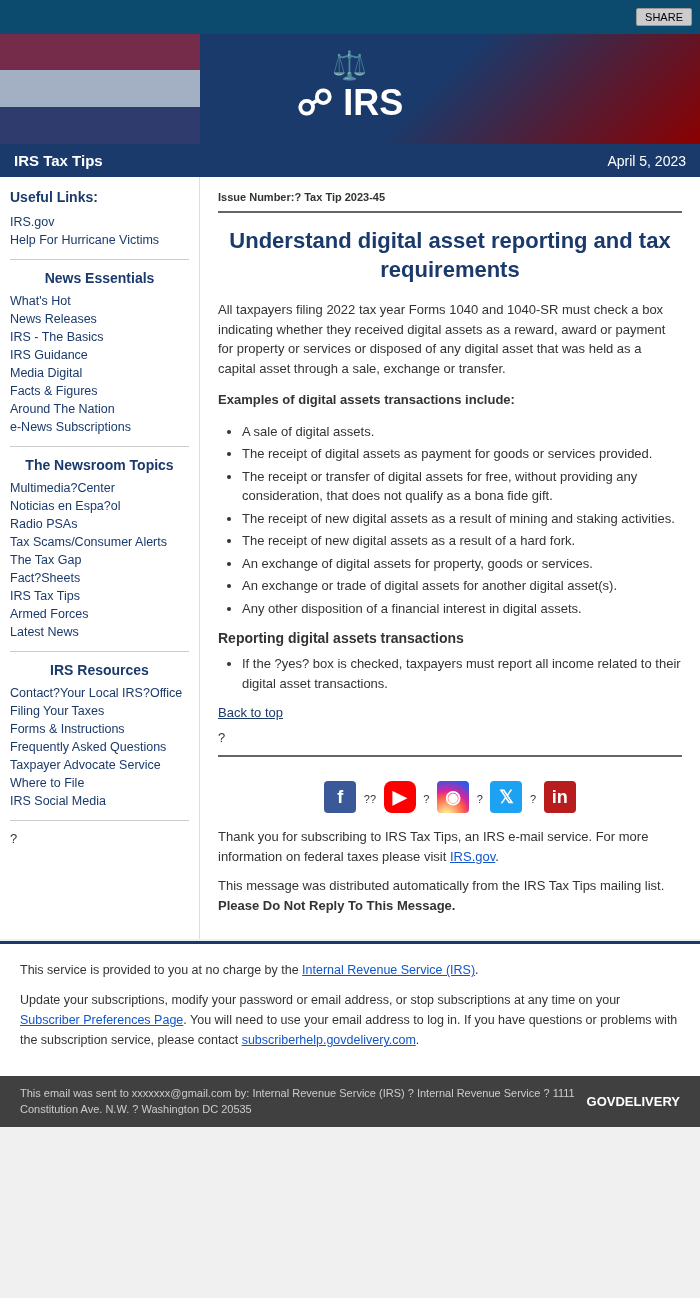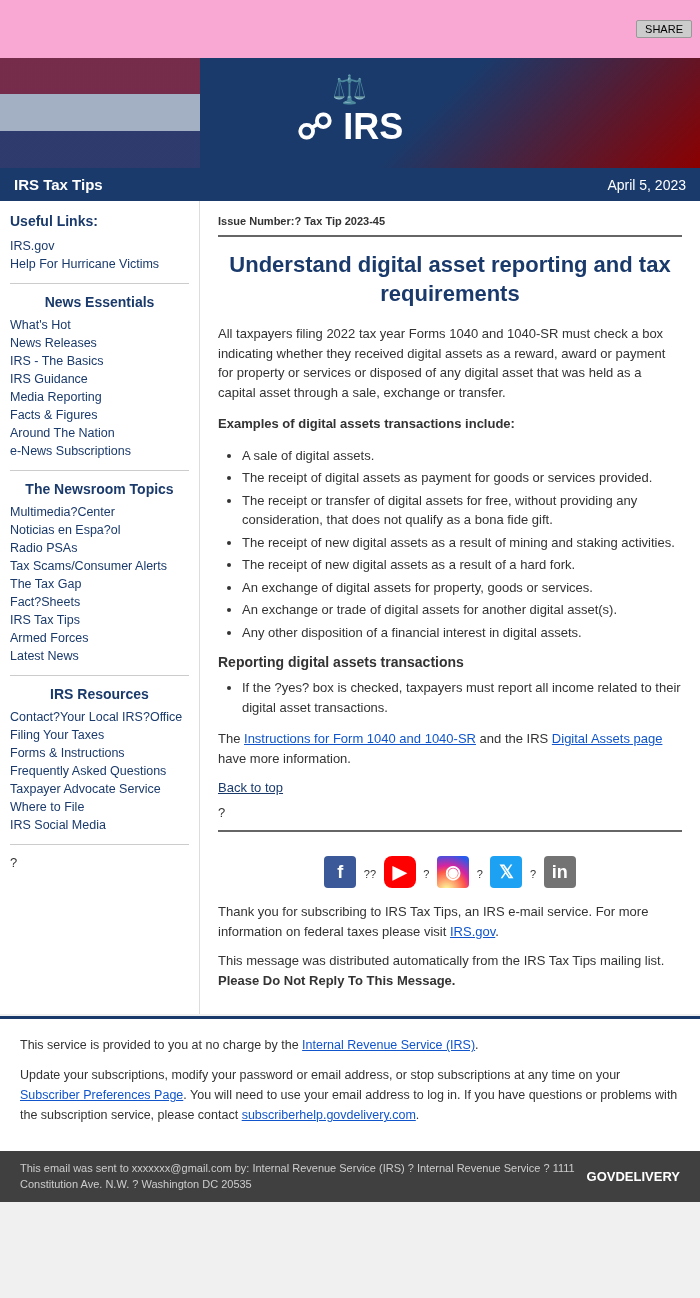--- a/index.html
+++ b/index.html
@@ -1,18 +1,18 @@
 <!DOCTYPE html>
 <html><head>
   <meta charset="utf-8">
   <style>
     * { margin: 0; padding: 0; box-sizing: border-box; }
     body { font-family: Arial, sans-serif; font-size: 13px; background: #f0f0f0; width: 700px; }
 
-    .share-bar { text-align: right; padding: 20px 8px; background: #f9a8d4; }
+    .share-bar { text-align: right; padding: 8px 8px; background: #0c4a6e; }
     .share-btn { background: #ccc; border: 1px solid #999; padding: 2px 8px; font-size: 11px; cursor: pointer; border-radius: 2px; }
 
     .header { background: linear-gradient(135deg, #1a3a6b 0%, #1a3a6b 60%, #8b0000 100%); padding: 0; position: relative; height: 110px; overflow: hidden; }
     .header-flag { position: absolute; left: 0; top: 0; width: 200px; height: 110px; background: linear-gradient(180deg, #b22234 33%, #fff 33%, #fff 66%, #3c3b6e 66%); opacity: 0.6; }
     .header-logo { position: absolute; left: 50%; transform: translateX(-50%); top: 15px; text-align: center; color: white; }
     .header-logo .eagle { font-size: 28px; }
     .header-logo .irs-text { font-size: 36px; font-weight: bold; color: white; }
 
     .title-bar { background: #1a3a6b; color: white; padding: 8px 14px; display: flex; justify-content: space-between; align-items: center; }
     .title-bar .page-title { font-size: 15px; font-weight: bold; }
@@ -43,21 +43,21 @@
     .link-blue { color: #1155cc; text-decoration: underline; }
 
     .back-to-top { color: #1a3a6b; font-size: 13px; display: block; margin: 10px 0; }
 
     .social-icons { text-align: center; padding: 14px 0; }
     .social-icon { display: inline-block; width: 32px; height: 32px; margin: 0 4px; border-radius: 4px; font-size: 18px; line-height: 32px; text-align: center; color: white; font-weight: bold; cursor: pointer; }
     .fb { background: #3b5998; }
     .yt { background: #ff0000; border-radius: 8px; }
     .ig { background: radial-gradient(circle at 30% 107%, #fdf497 0%, #fdf497 5%, #fd5949 45%,#d6249f 60%,#285AEB 90%); }
     .tw { background: #1da1f2; border-radius: 4px; }
-    .li { background: #737373; }
+    .li { background: #b91c1c; }
 
     .footer-text { font-size: 13px; color: #333; line-height: 1.5; margin-bottom: 10px; }
     .footer-bold { font-weight: bold; }
     .footer-divider { border-top: 2px solid #666; margin: 10px 0; }
 
     .bottom-section { background: white; padding: 16px 20px; border-top: 3px solid #1a3a6b; margin-top: 2px; }
     .bottom-text { font-size: 12.5px; color: #333; line-height: 1.6; margin-bottom: 10px; }
 
     .very-bottom { background: #404040; color: white; padding: 10px 20px; display: flex; justify-content: space-between; align-items: center; }
     .very-bottom-text { font-size: 11px; color: #ccc; line-height: 1.4; flex: 1; }
@@ -90,21 +90,21 @@
   <div class="sidebar">
     <h3>Useful Links:</h3>
     <a href="#">IRS.gov</a>
     <a href="#">Help For Hurricane Victims</a>
     <hr>
     <div class="section-title">News Essentials</div>
     <a href="#">What's Hot</a>
     <a href="#">News Releases</a>
     <a href="#">IRS - The Basics</a>
     <a href="#">IRS Guidance</a>
-    <a href="#">Media Reporting</a>
+    <a href="#">Media Digital</a>
     <a href="#">Facts &amp; Figures</a>
     <a href="#">Around The Nation</a>
     <a href="#">e-News Subscriptions</a>
     <hr>
     <div class="section-title">The Newsroom Topics</div>
     <a href="#">Multimedia?Center</a>
     <a href="#">Noticias en Espa?ol</a>
     <a href="#">Radio PSAs</a>
     <a href="#">Tax Scams/Consumer Alerts</a>
     <a href="#">The Tax Gap</a>
@@ -144,21 +144,20 @@
       <li>An exchange or trade of digital assets for another digital asset(s).</li>
       <li>Any other disposition of a financial interest in digital assets.</li>
     </ul>
 
     <div class="sub-section-title">Reporting digital assets transactions</div>
 
     <ul class="bullet-list">
       <li>If the ?yes? box is checked, taxpayers must report all income related to their digital asset transactions.</li>
     </ul>
 
-    <p class="body-text">The <a href="#" class="link-blue">Instructions for Form 1040 and 1040-SR</a> and the IRS <a href="#" class="link-blue">Digital Assets page</a> have more information.</p>
 
     <a href="#" class="back-to-top">Back to top</a>
 
     <div class="qmark">?</div>
 
     <hr class="footer-divider content-divider">
 
     <div class="social-icons">
       <span class="social-icon fb">f</span>
       <span style="font-size:11px;color:#333;">??</span>

